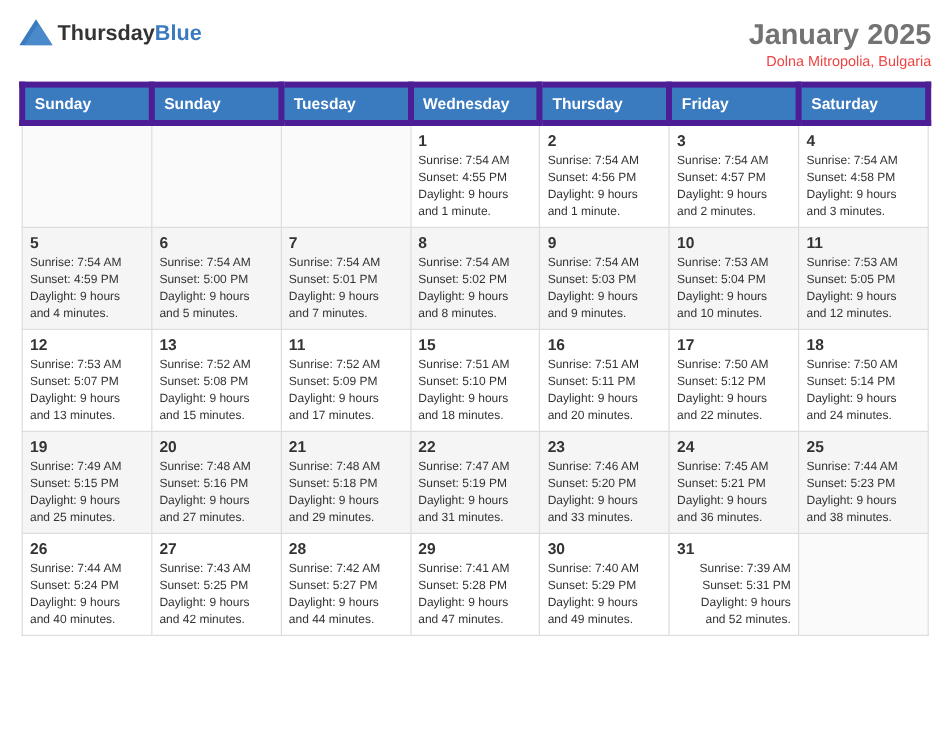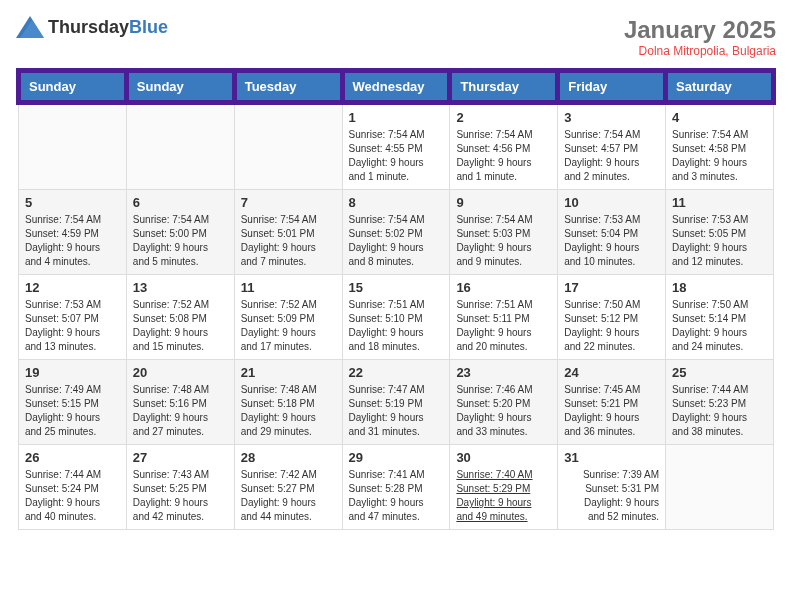--- a/index.html
+++ b/index.html
@@ -331,21 +331,21 @@
         </td>
         <td>
           <span class="day-num">29</span>
           <div class="day-info" style="white-space: pre-line;">Sunrise: 7:41 AM
 Sunset: 5:28 PM
 Daylight: 9 hours
 and 47 minutes.</div>
         </td>
         <td>
           <span class="day-num">30</span>
-          <div class="day-info" style="white-space: pre-line; text-decoration: underline;">Sunrise: 7:40 AM
+          <div class="day-info" style="white-space: pre-line;">Sunrise: 7:40 AM
 Sunset: 5:29 PM
 Daylight: 9 hours
 and 49 minutes.</div>
         </td>
         <td>
           <span class="day-num">31</span>
           <div class="day-info" style="white-space: pre-line; text-align: right;">Sunrise: 7:39 AM
 Sunset: 5:31 PM
 Daylight: 9 hours
 and 52 minutes.</div>

